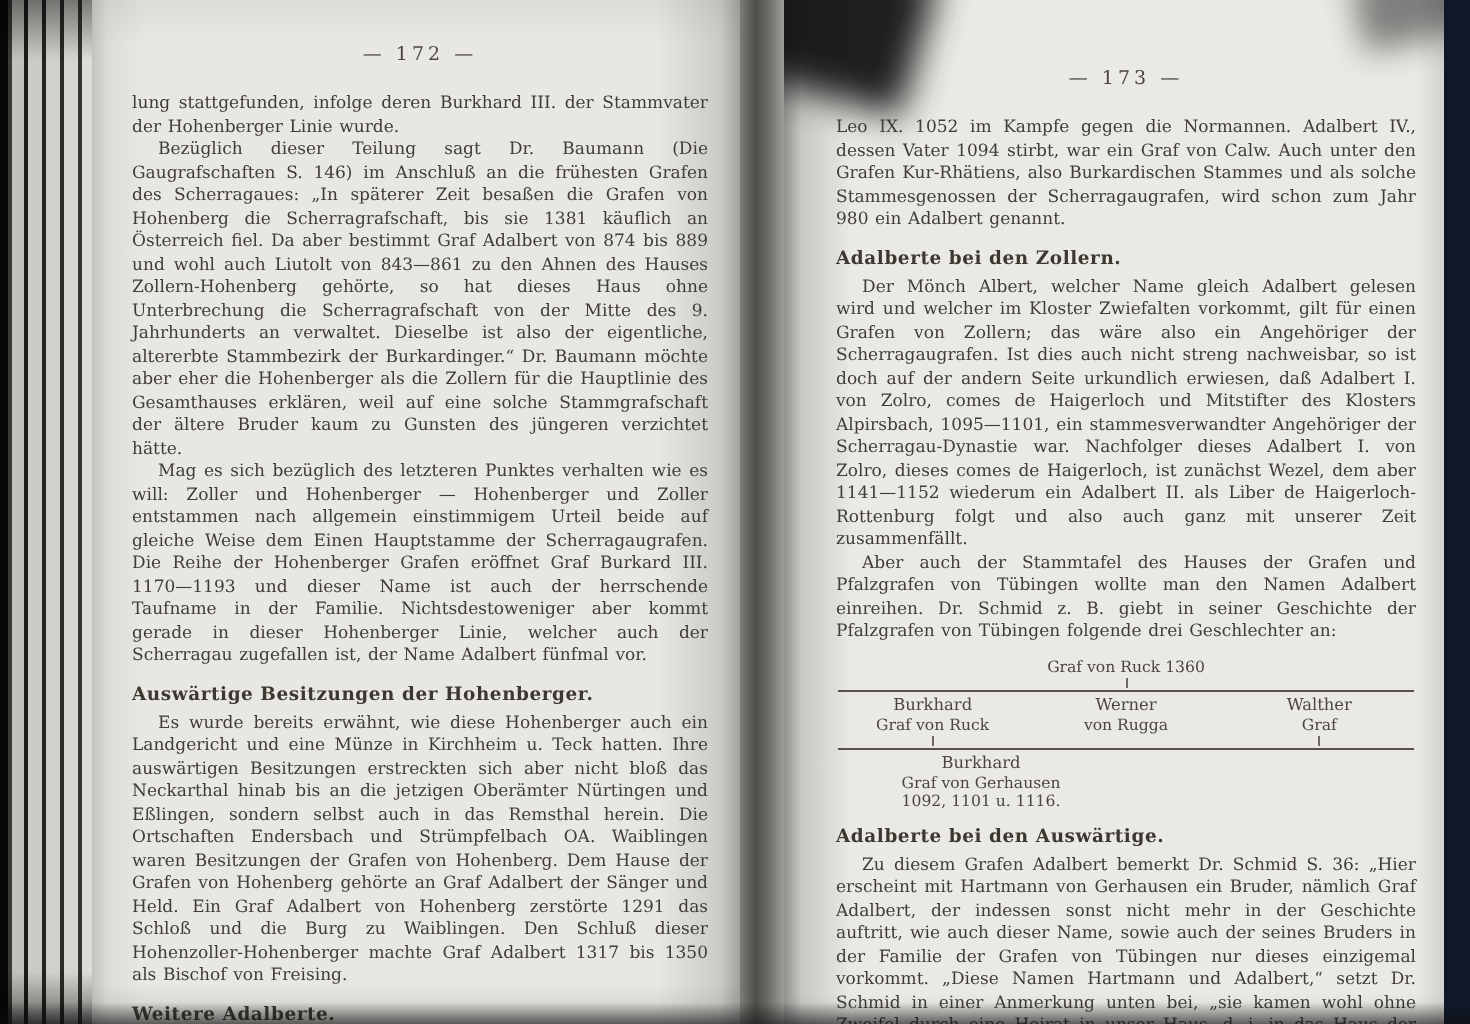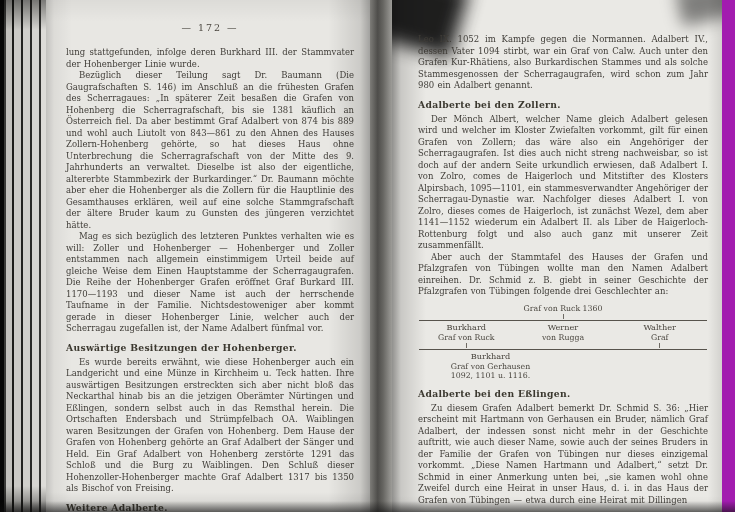--- a/index.html
+++ b/index.html
@@ -1,18 +1,18 @@
 <!DOCTYPE html>
 <html><head>
 <meta charset="utf-8">
 <style>
   html,body { margin:0; padding:0; background:#000; }
   .viewport {
     position:relative; width:735px; height:512px; overflow:hidden;
-    background:#a21caf;
+    background:#0f172a;
     font-family:"DejaVu Serif", serif;
   }
   
   .edge-stack {
     position:absolute; left:0; top:0; width:46px; height:512px;
     background:
       linear-gradient(0deg, rgba(0,0,0,.5) 0, rgba(0,0,0,0) 26px),
       linear-gradient(180deg, rgba(0,0,0,.45) 0, rgba(0,0,0,0) 30px),
       linear-gradient(90deg,
         #070707 0 4px, #3a3a38 4px 6px, #c2c1bd 6px 12px, #1c1c1a 12px 14px,
@@ -98,20 +98,21 @@
 
     </div>
   </div>
 
   <div class="gutter"></div>
 
   <div class="page page-right">
     <div class="corner-shadow"></div>
     <div class="corner-shadow-right"></div>
     <div class="col col-right body-copy">
+      <div class="pageno">— 173 —</div>
       <p class="continuation">Leo IX. 1052 im Kampfe gegen die Normannen. Adalbert IV., dessen Vater 1094 stirbt, war ein Graf von Calw. Auch unter den Grafen Kur-Rhätiens, also Burkardischen Stammes und als solche Stammesgenossen der Scherragaugrafen, wird schon zum Jahr 980 ein Adalbert genannt.</p>
       <h3 class="section">Adalberte bei den Zollern.</h3>
       <p>Der Mönch Albert, welcher Name gleich Adalbert gelesen wird und welcher im Kloster Zwiefalten vorkommt, gilt für einen Grafen von Zollern; das wäre also ein Angehöriger der Scherragaugrafen. Ist dies auch nicht streng nachweisbar, so ist doch auf der andern Seite urkundlich erwiesen, daß Adalbert I. von Zolro, comes de Haigerloch und Mitstifter des Klosters Alpirsbach, 1095—1101, ein stammesverwandter Angehöriger der Scherragau-Dynastie war. Nachfolger dieses Adalbert I. von Zolro, dieses comes de Haigerloch, ist zunächst Wezel, dem aber 1141—1152 wiederum ein Adalbert II. als Liber de Haigerloch-Rottenburg folgt und also auch ganz mit unserer Zeit zusammenfällt.</p>
       <p>Aber auch der Stammtafel des Hauses der Grafen und Pfalzgrafen von Tübingen wollte man den Namen Adalbert einreihen. Dr. Schmid z. B. giebt in seiner Geschichte der Pfalzgrafen von Tübingen folgende drei Geschlechter an:</p>
 
       <div class="tree">
         <div>
           <div class="sub">Graf von Ruck 1360</div>
         </div>
         <div class="vline"></div>
@@ -136,19 +137,19 @@
         <div class="row">
           <div class="cell">
             <div class="name">Burkhard</div>
             <div class="sub">Graf von Gerhausen</div>
             <div class="years">1092, 1101 u. 1116.</div>
           </div>
           <div class="cell"></div>
         </div>
       </div>
 
-      <h3 class="section">Adalberte bei den Eßlingen.</h3>
+      <h3 class="section">Adalberte bei den Auswärtige.</h3>
       <p>Zu diesem Grafen Adalbert bemerkt Dr. Schmid S. 36: „Hier erscheint mit Hartmann von Gerhausen ein Bruder, nämlich Graf Adalbert, der indessen sonst nicht mehr in der Geschichte auftritt, wie auch dieser Name, sowie auch der seines Bruders in der Familie der Grafen von Tübingen nur dieses einzigemal vorkommt. „Diese Namen Hartmann und Adalbert,“ setzt Dr. Schmid in einer Anmerkung unten bei, „sie kamen wohl ohne Zweifel durch eine Heirat in unser Haus, d. i. in das Haus der Grafen von Tübingen — etwa durch eine Heirat mit Dillingen</p>
     </div>
   </div>
 
   <div class="bottom-shade"></div>
 </div>
 
 </body></html>

